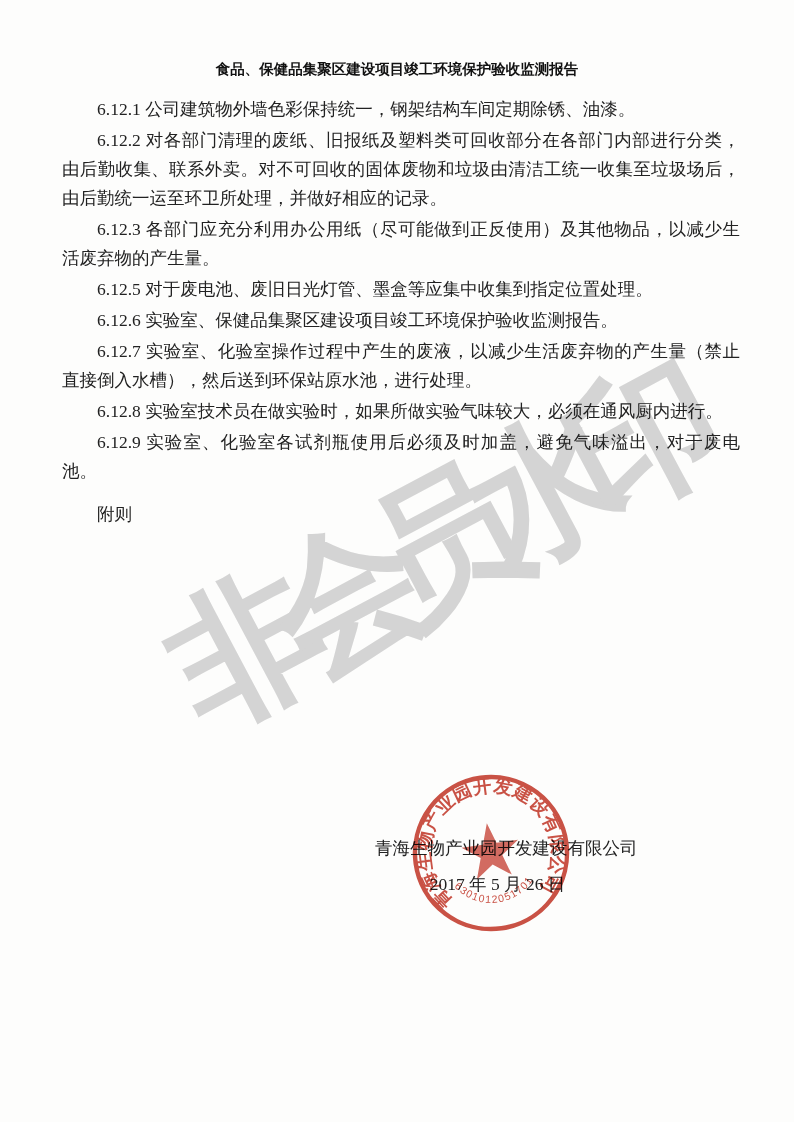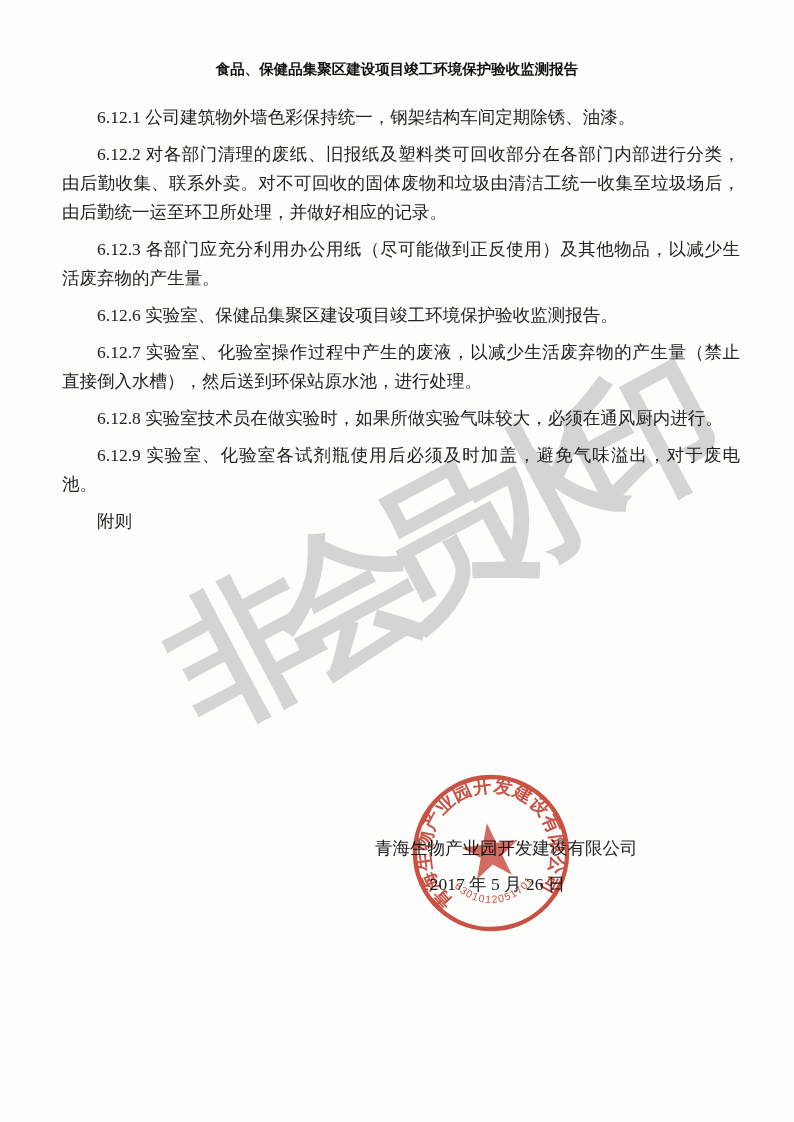--- a/index.html
+++ b/index.html
@@ -35,26 +35,26 @@
   }
   .content{
     position:absolute;
     top:95px;left:62px;width:678px;
     font-size:17.5px;
     line-height:29px;
     text-align:justify;
     z-index:1;
   }
   .content p.para{
-    margin:8px 0 2px 0;
+    margin:0 0 2px 0;
     text-indent:2em;
   }
   .section-heading{
     text-indent:2em;
-    margin:8px 0;
+    margin:14px 0;
   }
   .signature-company{
     position:absolute;
     left:375px;top:836px;
     font-size:17.5px;
     color:#222;
     z-index:1;
     white-space:nowrap;
   }
   .signature-date{
@@ -83,20 +83,21 @@
 
   <div class="watermark">非会员水印</div>
 
   <div class="doc-title">食品、保健品集聚区建设项目竣工环境保护验收监测报告</div>
 
   <div class="content">
     <div>
         <p class="para">6.12.1 公司建筑物外墙色彩保持统一，钢架结构车间定期除锈、油漆。</p>
         <p class="para">6.12.2 对各部门清理的废纸、旧报纸及塑料类可回收部分在各部门内部进行分类，由后勤收集、联系外卖。对不可回收的固体废物和垃圾由清洁工统一收集至垃圾场后，由后勤统一运至环卫所处理，并做好相应的记录。</p>
         <p class="para">6.12.3 各部门应充分利用办公用纸（尽可能做到正反使用）及其他物品，以减少生活废弃物的产生量。</p>
+        <p class="para">6.12.5 对于废电池、废旧日光灯管、墨盒等应集中收集到指定位置处理。</p>
         <p class="para">6.12.6 实验室、保健品集聚区建设项目竣工环境保护验收监测报告。</p>
         <p class="para">6.12.7 实验室、化验室操作过程中产生的废液，以减少生活废弃物的产生量（禁止直接倒入水槽），然后送到环保站原水池，进行处理。</p>
         <p class="para">6.12.8 实验室技术员在做实验时，如果所做实验气味较大，必须在通风厨内进行。</p>
         <p class="para">6.12.9 实验室、化验室各试剂瓶使用后必须及时加盖，避免气味溢出，对于废电池。</p>
       </div>
     <div class="section-heading">附则</div>
   </div>
 
   <div class="signature-company">青海生物产业园开发建设有限公司</div>
 

